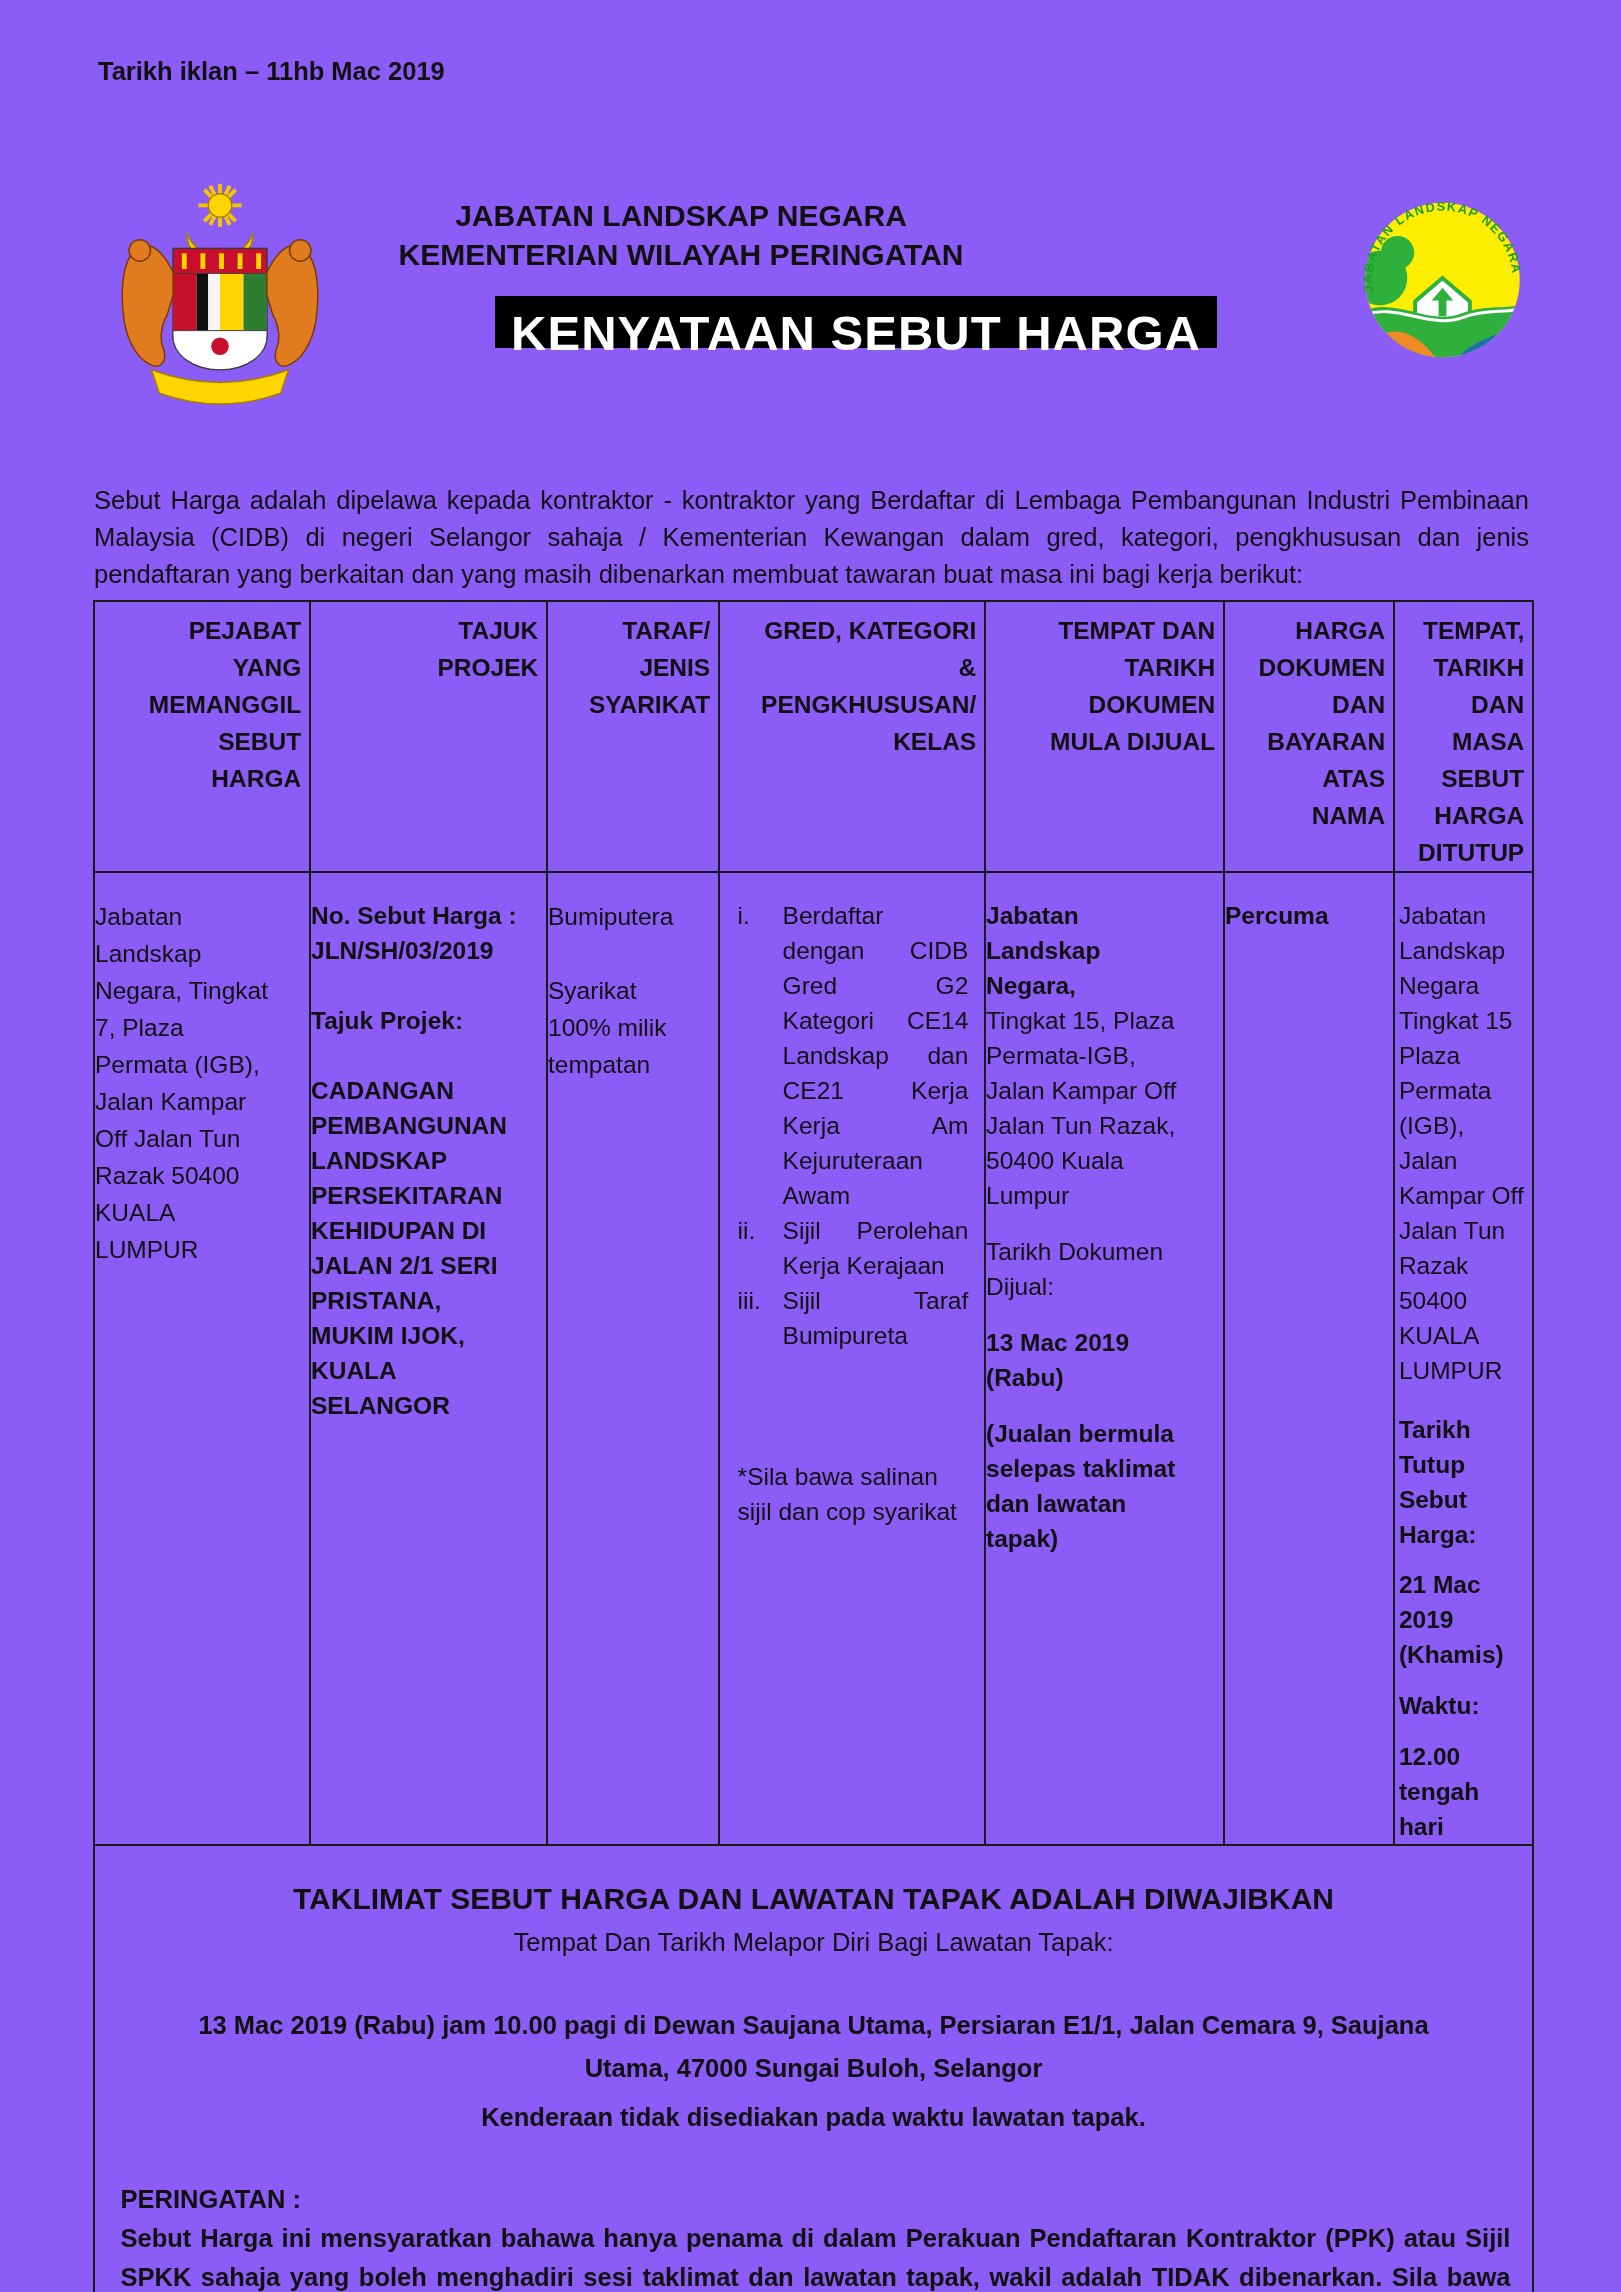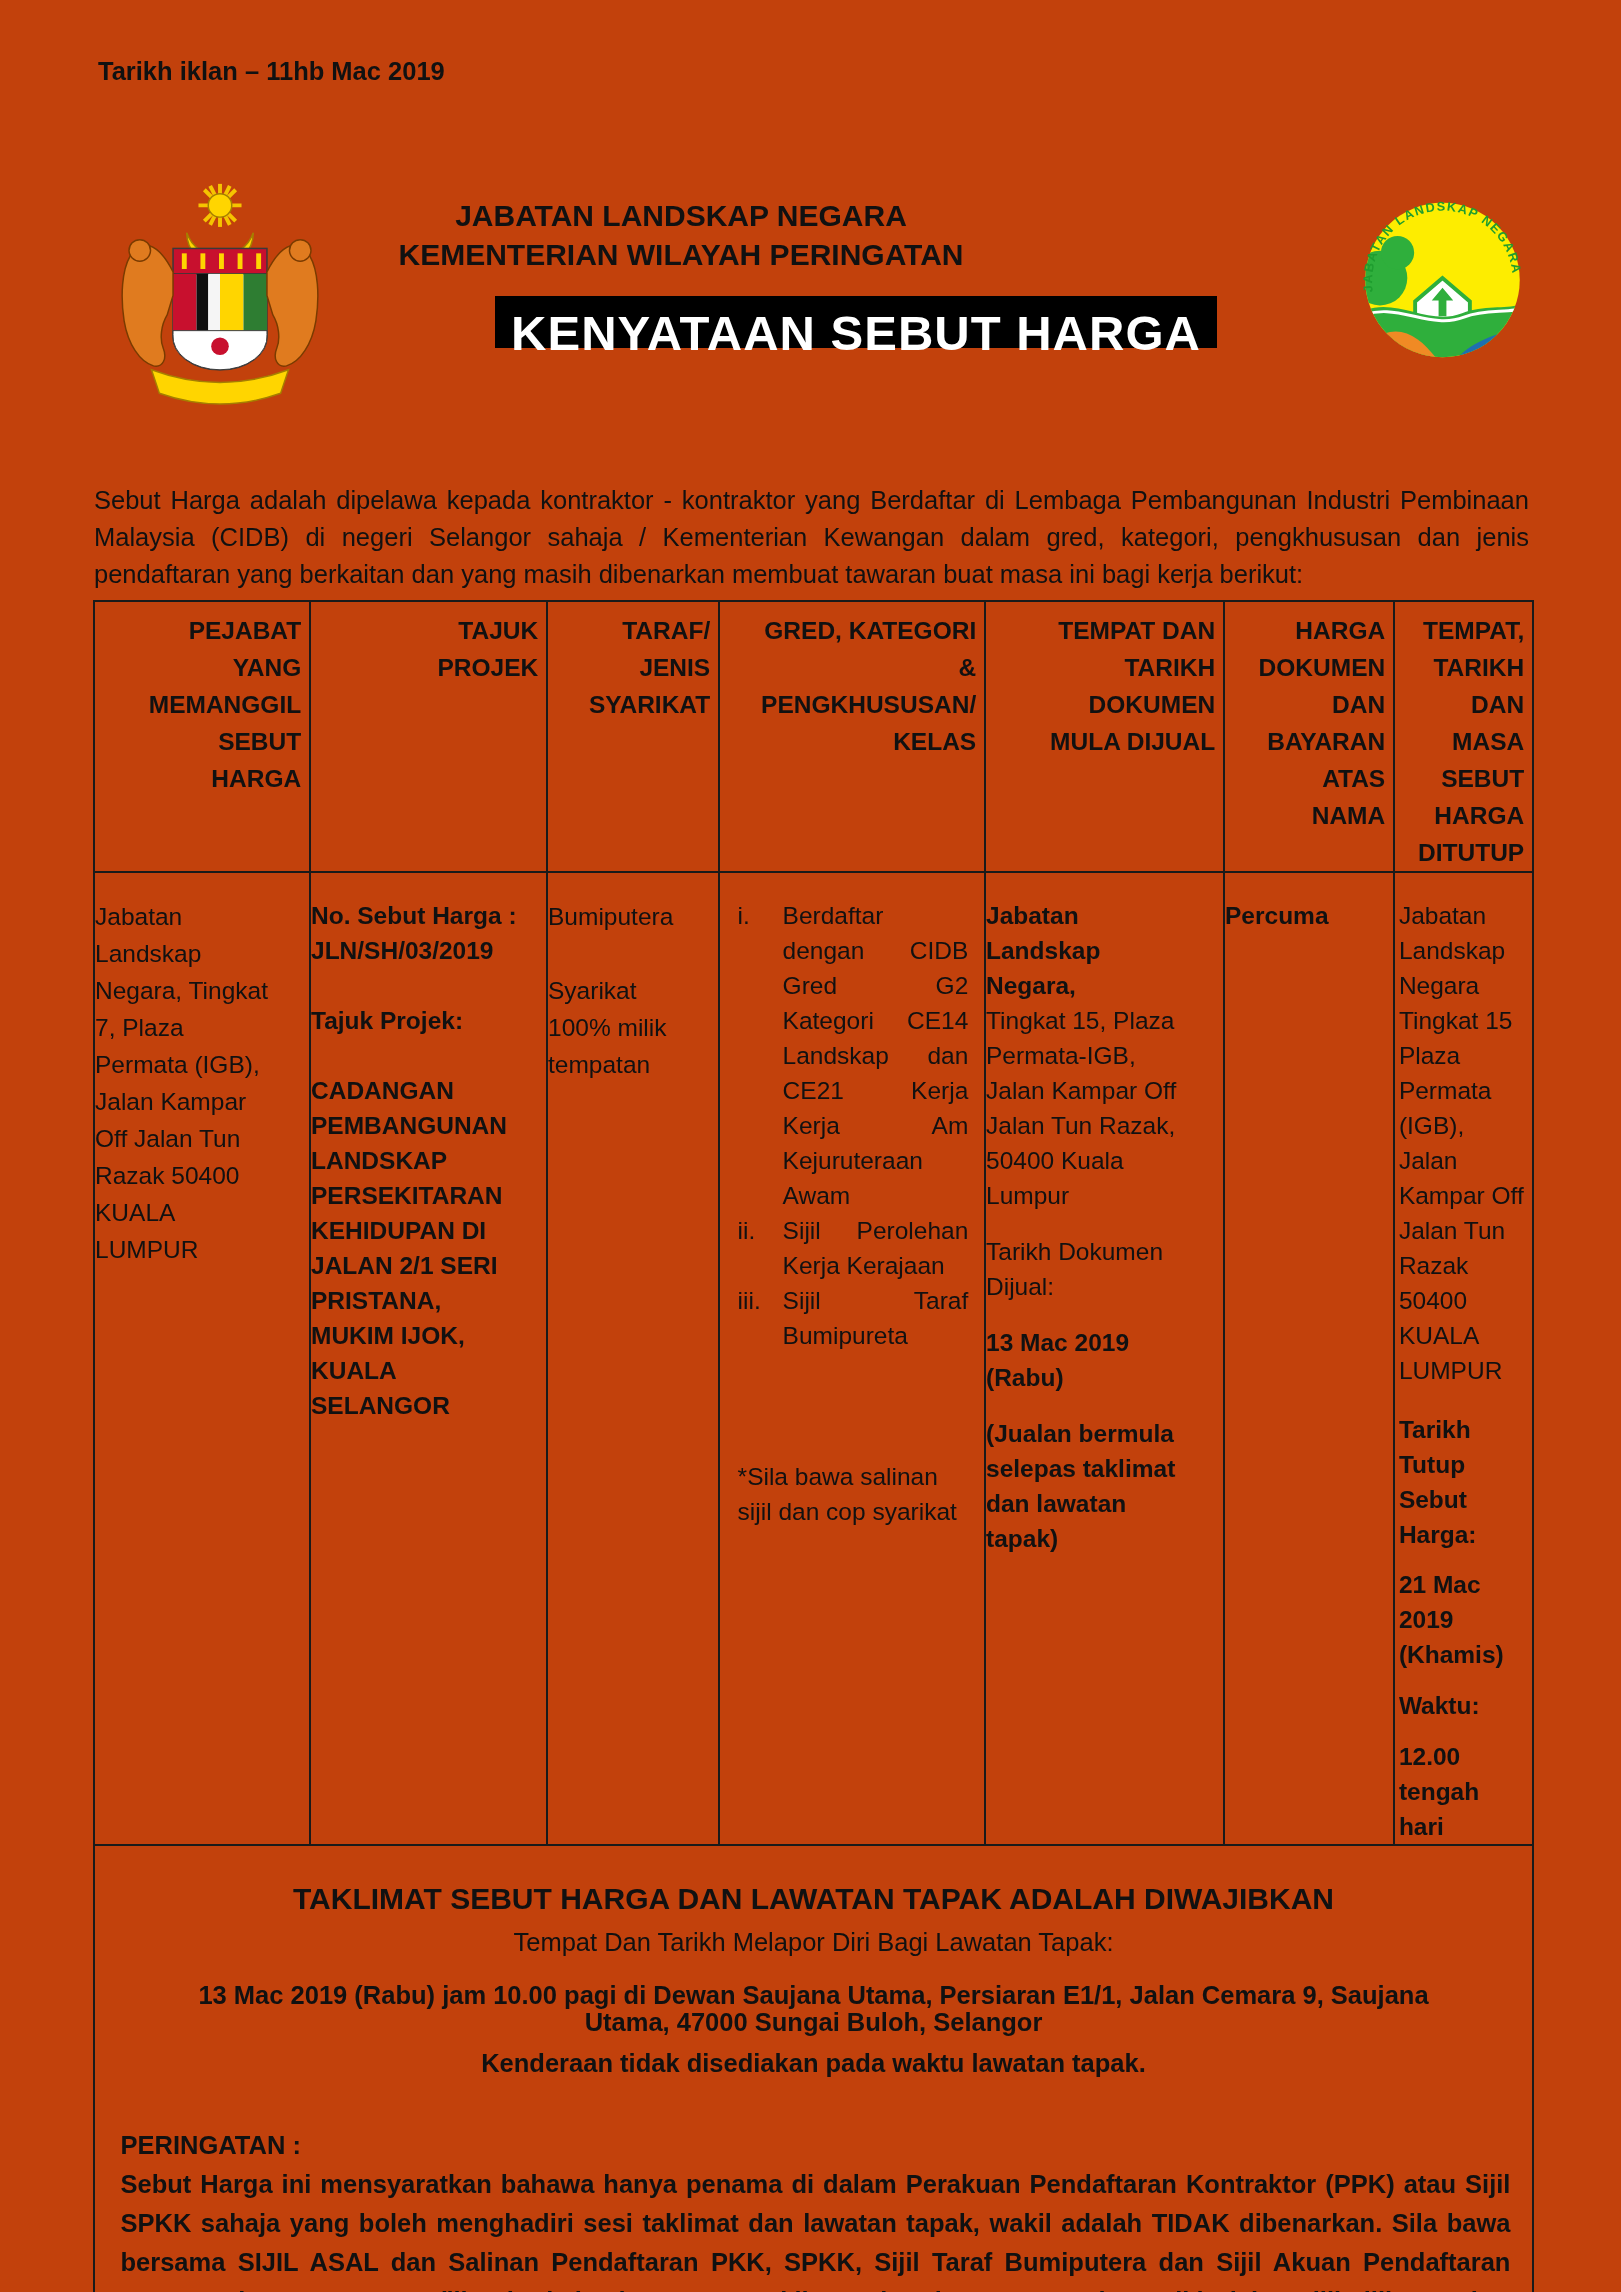--- a/index.html
+++ b/index.html
@@ -1,17 +1,17 @@
 <!DOCTYPE html>
 <html><head>
 <meta charset="utf-8">
 <style>
   html,body { margin:0; padding:0; background:#e8e8e8; }
   .page {
-    position:relative; width:1621px; height:2293px; background:#c2410c;
+    position:relative; width:1621px; height:2293px; background:#8b5cf6;
     font-family:"Liberation Sans", sans-serif; color:#111; margin:0 auto; overflow:hidden;
   }
   .ws { white-space:pre-line; }
   .b { font-weight:bold; }
 
   .advert-date { position:absolute; left:98px; top:57px; font-size:25.5px; font-weight:bold; }
 
   .coat-logo { position:absolute; left:110px; top:178px; width:220px; height:227px; }
   .jln-logo  { position:absolute; left:1358px; top:192px; width:169px; height:176px; }
 
@@ -42,21 +42,21 @@
   .cell-close .gap { margin-top:15.7px; }
 
   .gred-item { display:flex; margin:0 15.7px 0 17.6px; }
   .gred-item .num { flex:0 0 45px; }
   .gred-item .txt { flex:1; text-align:justify; }
   .gred-note { margin:106px 9.8px 0 17.6px; text-align:left; }
 
   .notice-cell { height:606px; }
   .notice-heading { margin-top:33px; text-align:center; font-size:30px; font-weight:bold; line-height:39px; }
   .notice-sub { margin-top:5.9px; text-align:center; font-size:25.5px; line-height:37px; }
-  .notice-visit { margin-top:21px; text-align:center; font-size:25.5px; font-weight:bold; line-height:27px;
+  .notice-visit { margin-top:43px; text-align:center; font-size:25.5px; font-weight:bold; line-height:43px;
     padding:0 59px; }
   .notice-vehicle { margin-top:7.8px; text-align:center; font-size:25.5px; font-weight:bold; line-height:39px; }
   .warning-label { margin:43px 21.6px 0 25.5px; font-size:25.5px; font-weight:bold; line-height:39px; }
   .warning-text { margin:0 21.6px 0 25.5px; font-size:25.5px; font-weight:bold; line-height:39px;
     text-align:justify; }
 </style>
 </head>
 <body>
 
 <div class="page">

